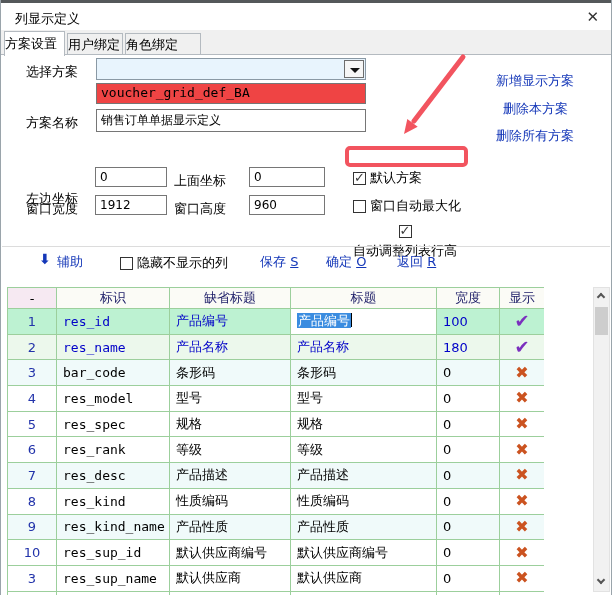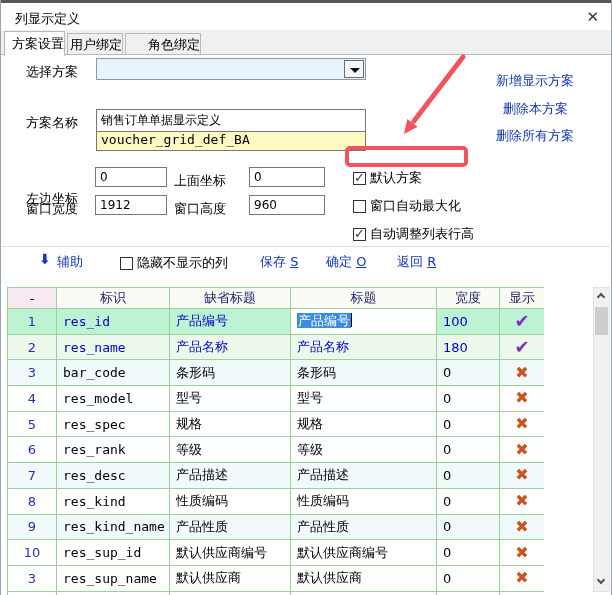--- a/index.html
+++ b/index.html
@@ -7,26 +7,26 @@
   body { font-family:"DejaVu Sans", sans-serif; background:#fff; }
   .window { position:relative; width:612px; height:595px; background:#fff;
             border-left:1px solid #9aa4ab; border-right:1px solid #9aa4ab; overflow:hidden; }
   .top-strip { position:absolute; top:0; left:0; right:0; height:3px; background:#54585a; }
   .titlebar { position:absolute; top:3px; left:0; right:0; height:27px; background:#fff;text-align:right; }
   .title-text { position:absolute; left:14px; top:7px; font-size:13px; color:#000; }
   .close-btn { position:absolute; right:12px; top:5px; font-size:15px; color:#333; cursor:pointer; line-height:18px; }
   .tabstrip { position:absolute; top:30px; left:0; right:0; height:25px; background:#f0f0f0; }
   .tabpage { position:absolute; top:54px; left:0; right:0; bottom:0; background:#fff; border-top:1px solid #b4bac0; }
   .tab { position:absolute; top:3px; height:22px; background:#f0f0f0; border:1px solid #b4bac0;
-         font-size:13px; color:#000; text-align:right; line-height:21px; cursor:pointer;font-family:Liberation Serif, serif; }
+         font-size:13px; color:#000; text-align:left; line-height:21px; cursor:pointer;font-family:Liberation Serif, serif; }
   .tab.active { top:1px; height:25px; background:#fff; border-bottom:none; z-index:3; line-height:24px; }
   .lbl { position:absolute; font-size:13px; color:#000; white-space:nowrap; }
   .txt { position:absolute; border:1px solid #767676; background:#fff; font-size:12px;
          padding:1px 4px; font-family:"DejaVu Sans", sans-serif; color:#000; }
-  .code-field { background:#fef9c3; font-family:"DejaVu Sans Mono", monospace; font-size:13px;margin-top:47px; }
+  .code-field { background:#ef4444; font-family:"DejaVu Sans Mono", monospace; font-size:13px; }
   .combo { position:absolute; left:95px; top:58px; width:270px; height:22px;
            border:1px solid #8a99a5; background:#e8f4fd; }
   .combo-btn { position:absolute; right:1px; top:1px; width:20px; height:18px;
                background:#f6f6f6; border:1px solid #6d6d6d; cursor:pointer; }
   .combo-arrow { position:absolute; left:5px; top:7px; width:0; height:0;
                  border-left:5px solid transparent; border-right:5px solid transparent;
                  border-top:5px solid #111; }
   .link { position:absolute; font-size:13px; color:#1437b8; cursor:pointer; white-space:nowrap; }
   .chk-row { position:absolute; display:flex; align-items:center; gap:4px; }
   .chk-box { width:13px; height:13px; border:1px solid #333; background:#fff; position:relative; flex:0 0 13px; }
@@ -119,21 +119,21 @@
   <input class="txt" style="left: 248px; top: 195px; width: 76px; height: 20px;" value="960">
 
   <div class="chk-row checked" style="left:352px; top:169px;">
     <span class="chk-box"></span>
     <span class="chk-label">默认方案</span>
   </div>
   <div class="chk-row" style="left:352px; top:197px;">
     <span class="chk-box"></span>
     <span class="chk-label">窗口自动最大化</span>
   </div>
-  <div class="chk-row checked" style="left:352px; top:225px;">
+  <div class="chk-row checked" style="left:352px; top:225px;flex-direction:column;">
     <span class="chk-box"></span>
     <span class="chk-label">自动调整列表行高</span>
   </div>
 
   <div class="separator"></div>
 
   <span class="assist-arrow">⬇</span>
   <span class="tool-link" style="left:56px; top:253px;">辅助</span>
   <div class="chk-row" style="left:119px; top:254px;">
     <span class="chk-box"></span>

